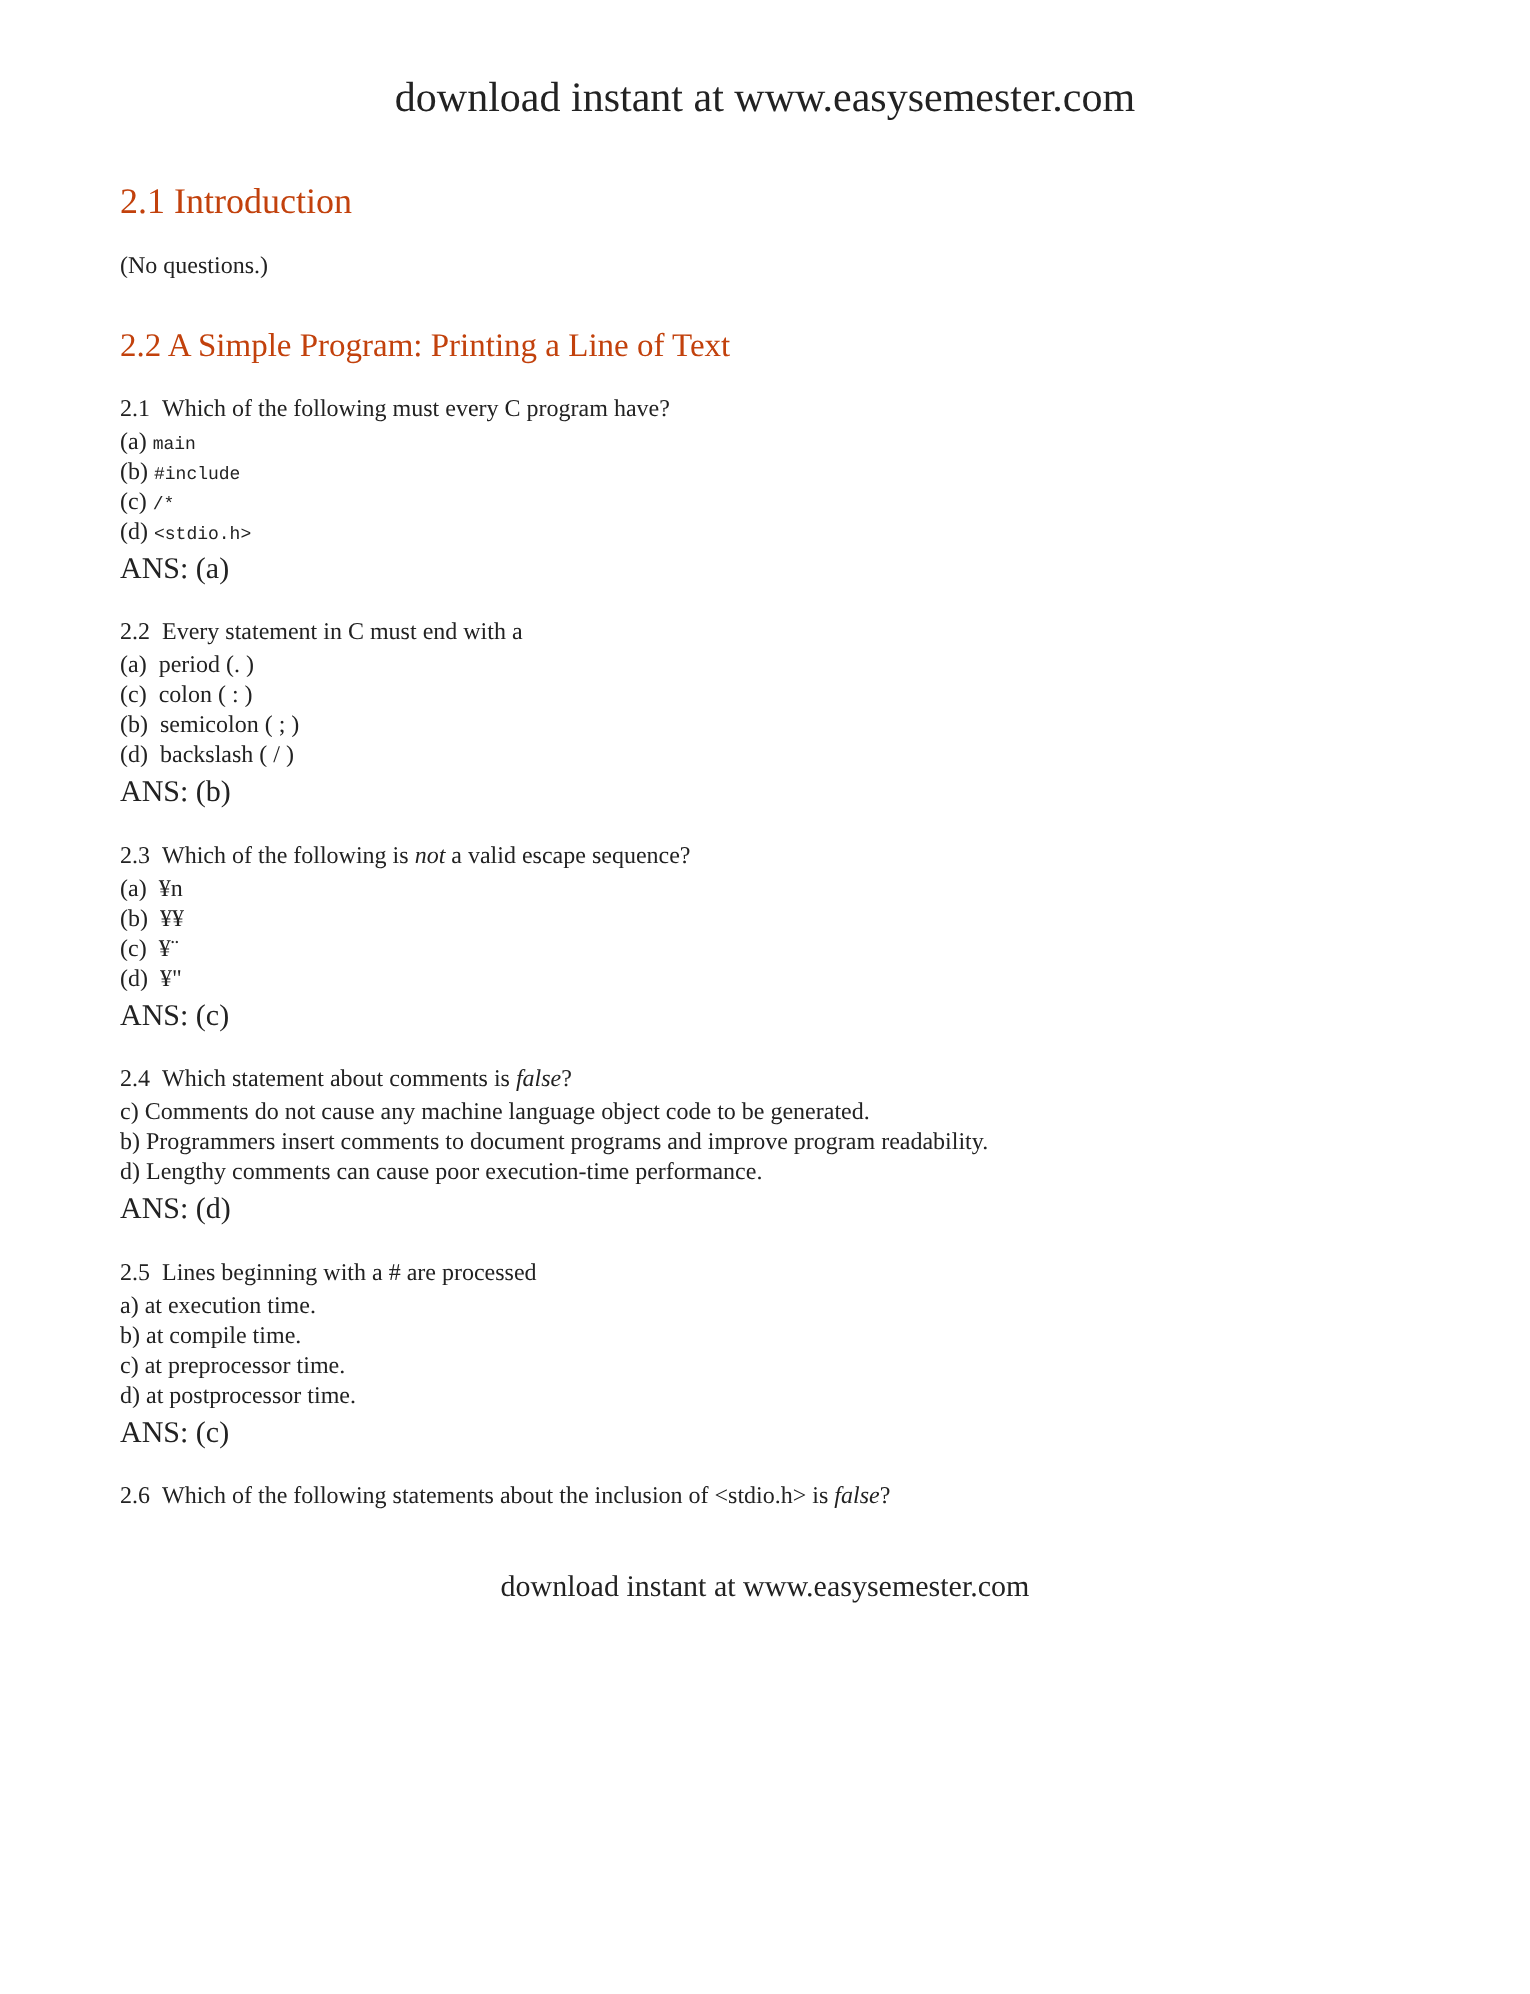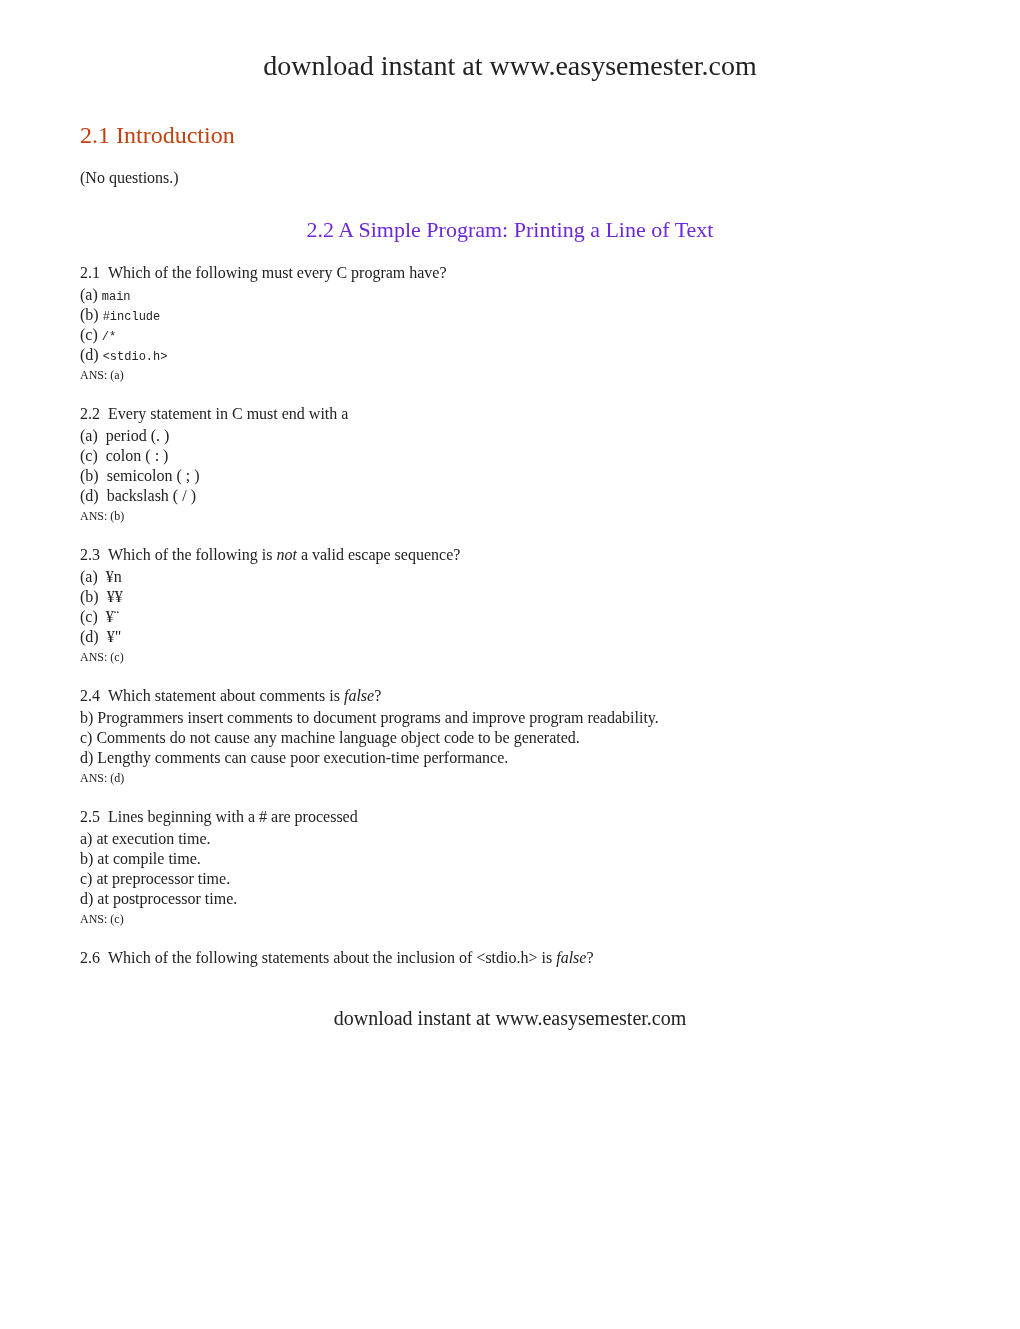--- a/index.html
+++ b/index.html
@@ -34,26 +34,25 @@
       margin-bottom: 20px;
       margin-top: 30px;
     }
 
     .no-questions {
       font-size: 16px;
       margin-bottom: 20px;
     }
 
     .section-heading-2 {
-      color: #6d28d9;
+      color: #c2410c;
       font-size: 22px;
       font-weight: normal;
       margin-bottom: 14px;
       margin-top: 30px;
-      text-align: center;
     }
 
     .question-block {
       margin-bottom: 22px;
     }
 
     .question-text {
       font-size: 16px;
       margin-bottom: 4px;
       margin-top: 21px;
@@ -68,21 +67,21 @@
       font-size: 16px;
       margin-bottom: 2px;
     }
 
     .option code, .question-text code {
       font-family: 'Courier New', Courier, monospace;
       font-size: 12px;
     }
 
     .ans {
-      font-size: 12px;
+      font-size: 20px;
       margin-top: 4px;
     }
 
     .page-footer {
       text-align: center;
       font-size: 20px;
       color: #222;
       margin-top: 40px;
     }
   </style>
@@ -131,22 +130,22 @@
     <p class="option">(b)&nbsp; ¥¥</p>
     <p class="option">(c)&nbsp; ¥¨</p>
     <p class="option">(d)&nbsp; ¥"</p>
     <p class="ans">ANS: (c)</p>
   </div>
 
   <div class="question-block">
     <p class="question-text">
       <span>2.4</span>&nbsp;&nbsp;<span>Which statement about comments is <em>false</em>?</span>
     </p>
+    <p class="option">c) Comments do not cause any machine language object code to be generated.</p>
     <p class="option">b) Programmers insert comments to document programs and improve program readability.</p>
-    <p class="option">c) Comments do not cause any machine language object code to be generated.</p>
     <p class="option">d) Lengthy comments can cause poor execution-time performance.</p>
     <p class="ans">ANS: (d)</p>
   </div>
 
   <div class="question-block">
     <p class="question-text">
       <span>2.5</span>&nbsp;&nbsp;Lines beginning with a # are processed
     </p>
     <p class="option">a) at execution time.</p>
     <p class="option">b) at compile time.</p>

